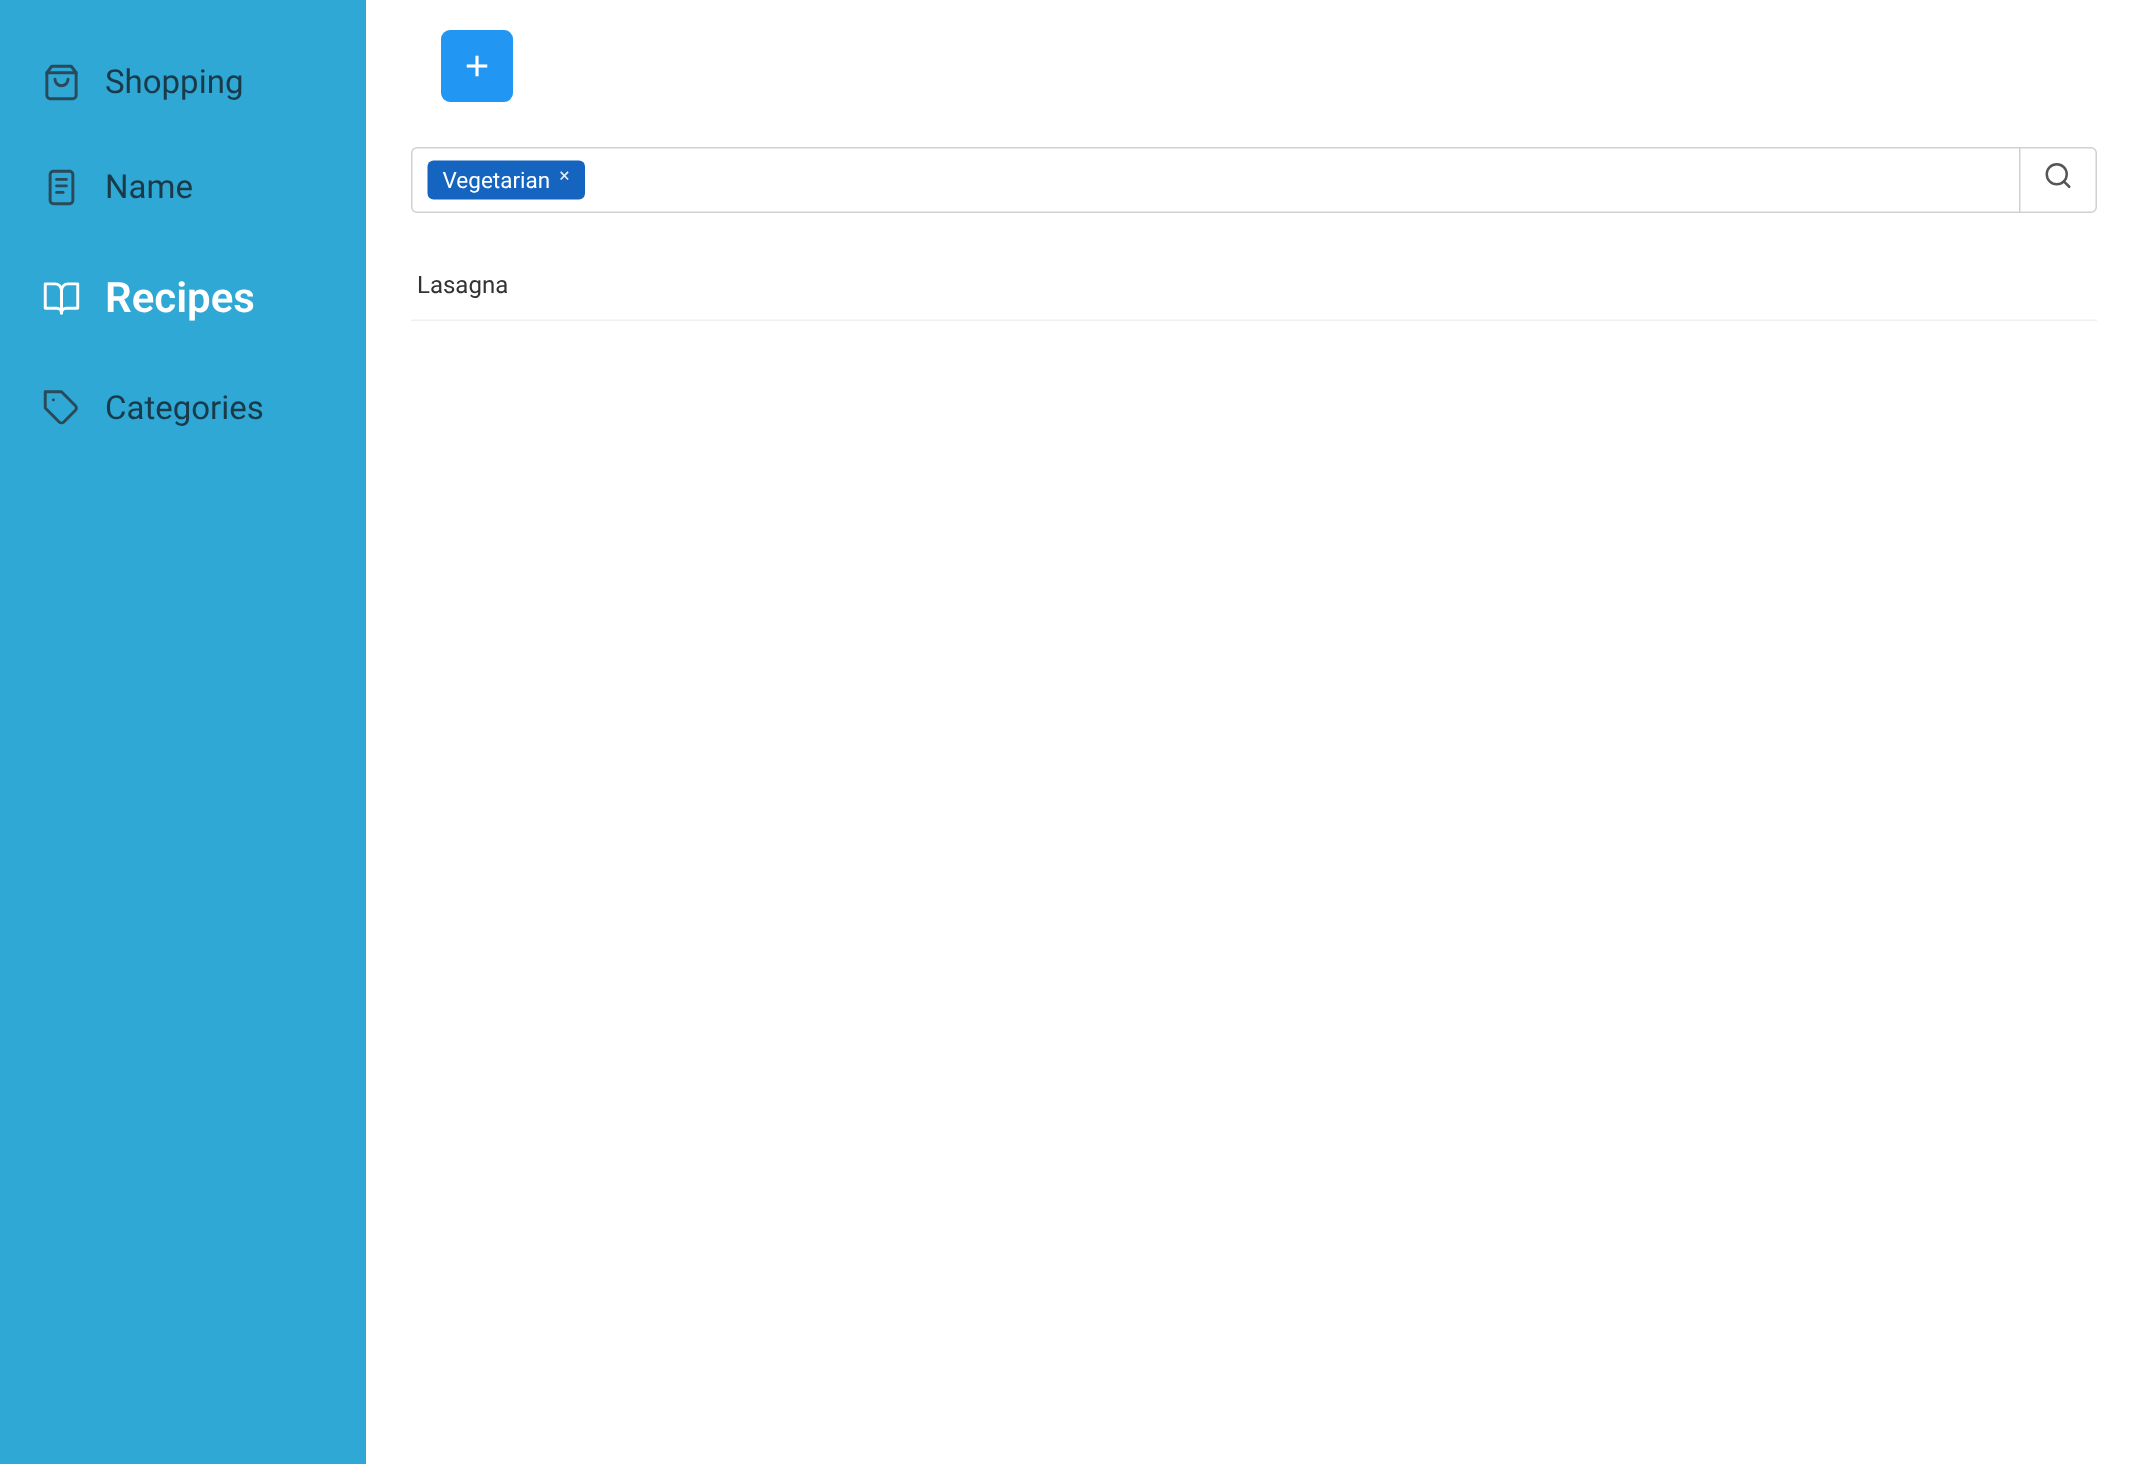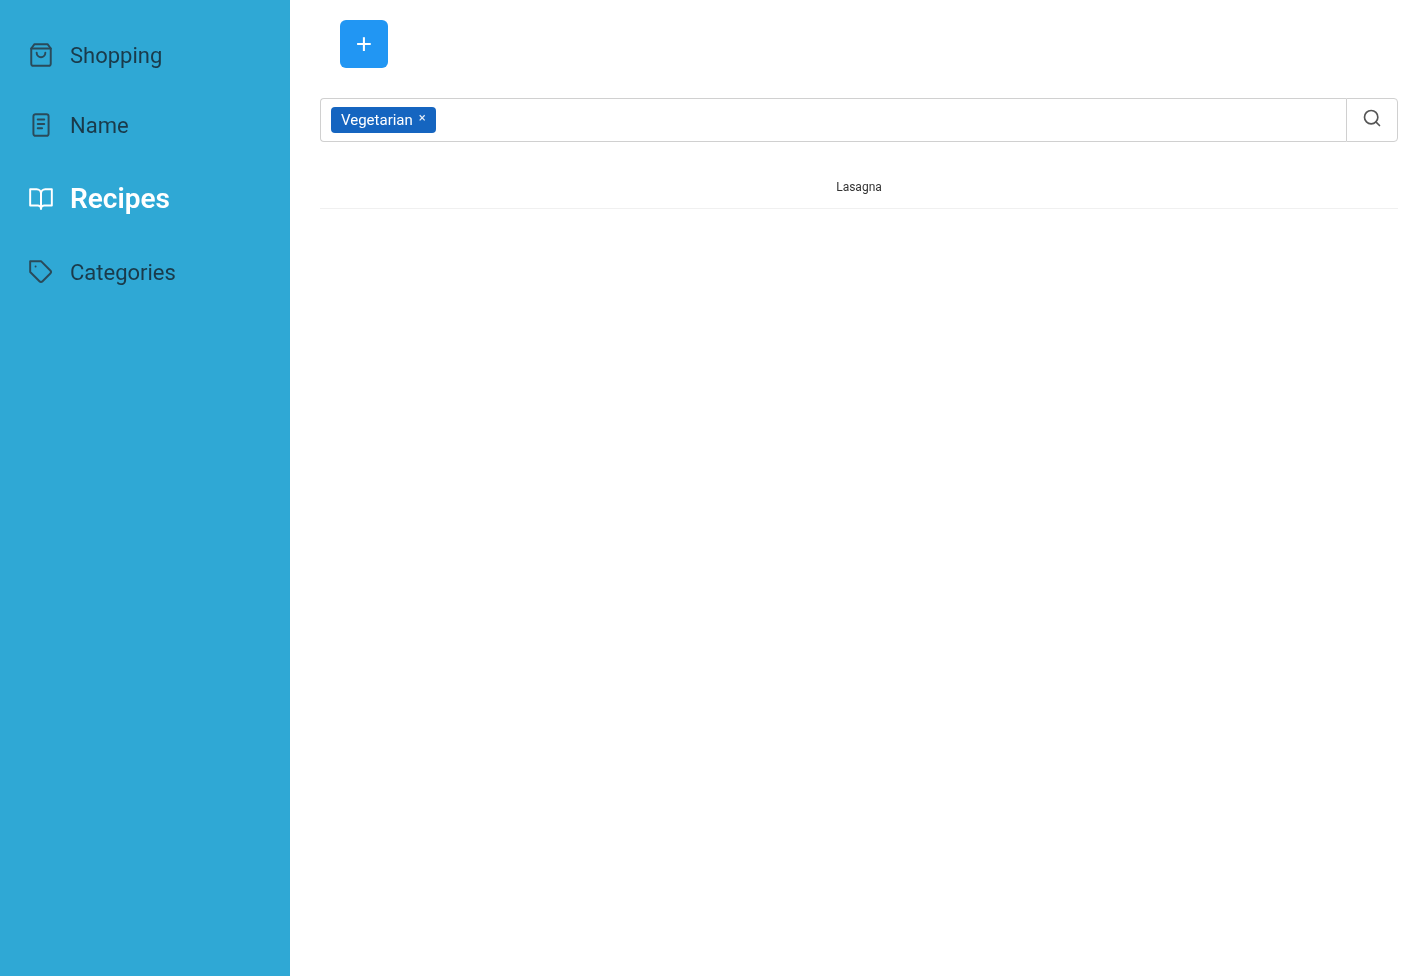--- a/index.html
+++ b/index.html
@@ -11,21 +11,21 @@
     body {
       font-family: -apple-system, BlinkMacSystemFont, 'Segoe UI', Roboto, sans-serif;
       display: flex;
       height: 976px;
       width: 1428px;
       overflow: hidden;
     }
 
     
     .sidebar {
-      width: 290px;
+      width: 244px;
       background-color: #2fa8d5;
       flex-shrink: 0;
       padding-top: 20px;
       display: flex;
       flex-direction: column;
     }
 
     .sidebar-item {
       display: flex;
       align-items: center;
@@ -161,25 +161,24 @@
     }
 
     
     .results-list {
       display: flex;
       flex-direction: column;
     }
 
     .result-item {
       padding: 14px 4px;
-      font-size: 12px;
+      font-size: 16px;
       color: #333;
       border-bottom: 1px solid #f0f0f0;
       cursor: pointer;
-      text-align: center;
     }
   </style>
 </head>
 <body>
 
 <div class="sidebar">
   <div class="sidebar-item">
     <span class="icon">
       <svg width="26" height="26" viewBox="0 0 24 24" fill="none" stroke="#2a4a5a" stroke-width="1.8" stroke-linecap="round" stroke-linejoin="round">
         <path d="M6 2L3 6v14a2 2 0 002 2h14a2 2 0 002-2V6l-3-4z"></path>

